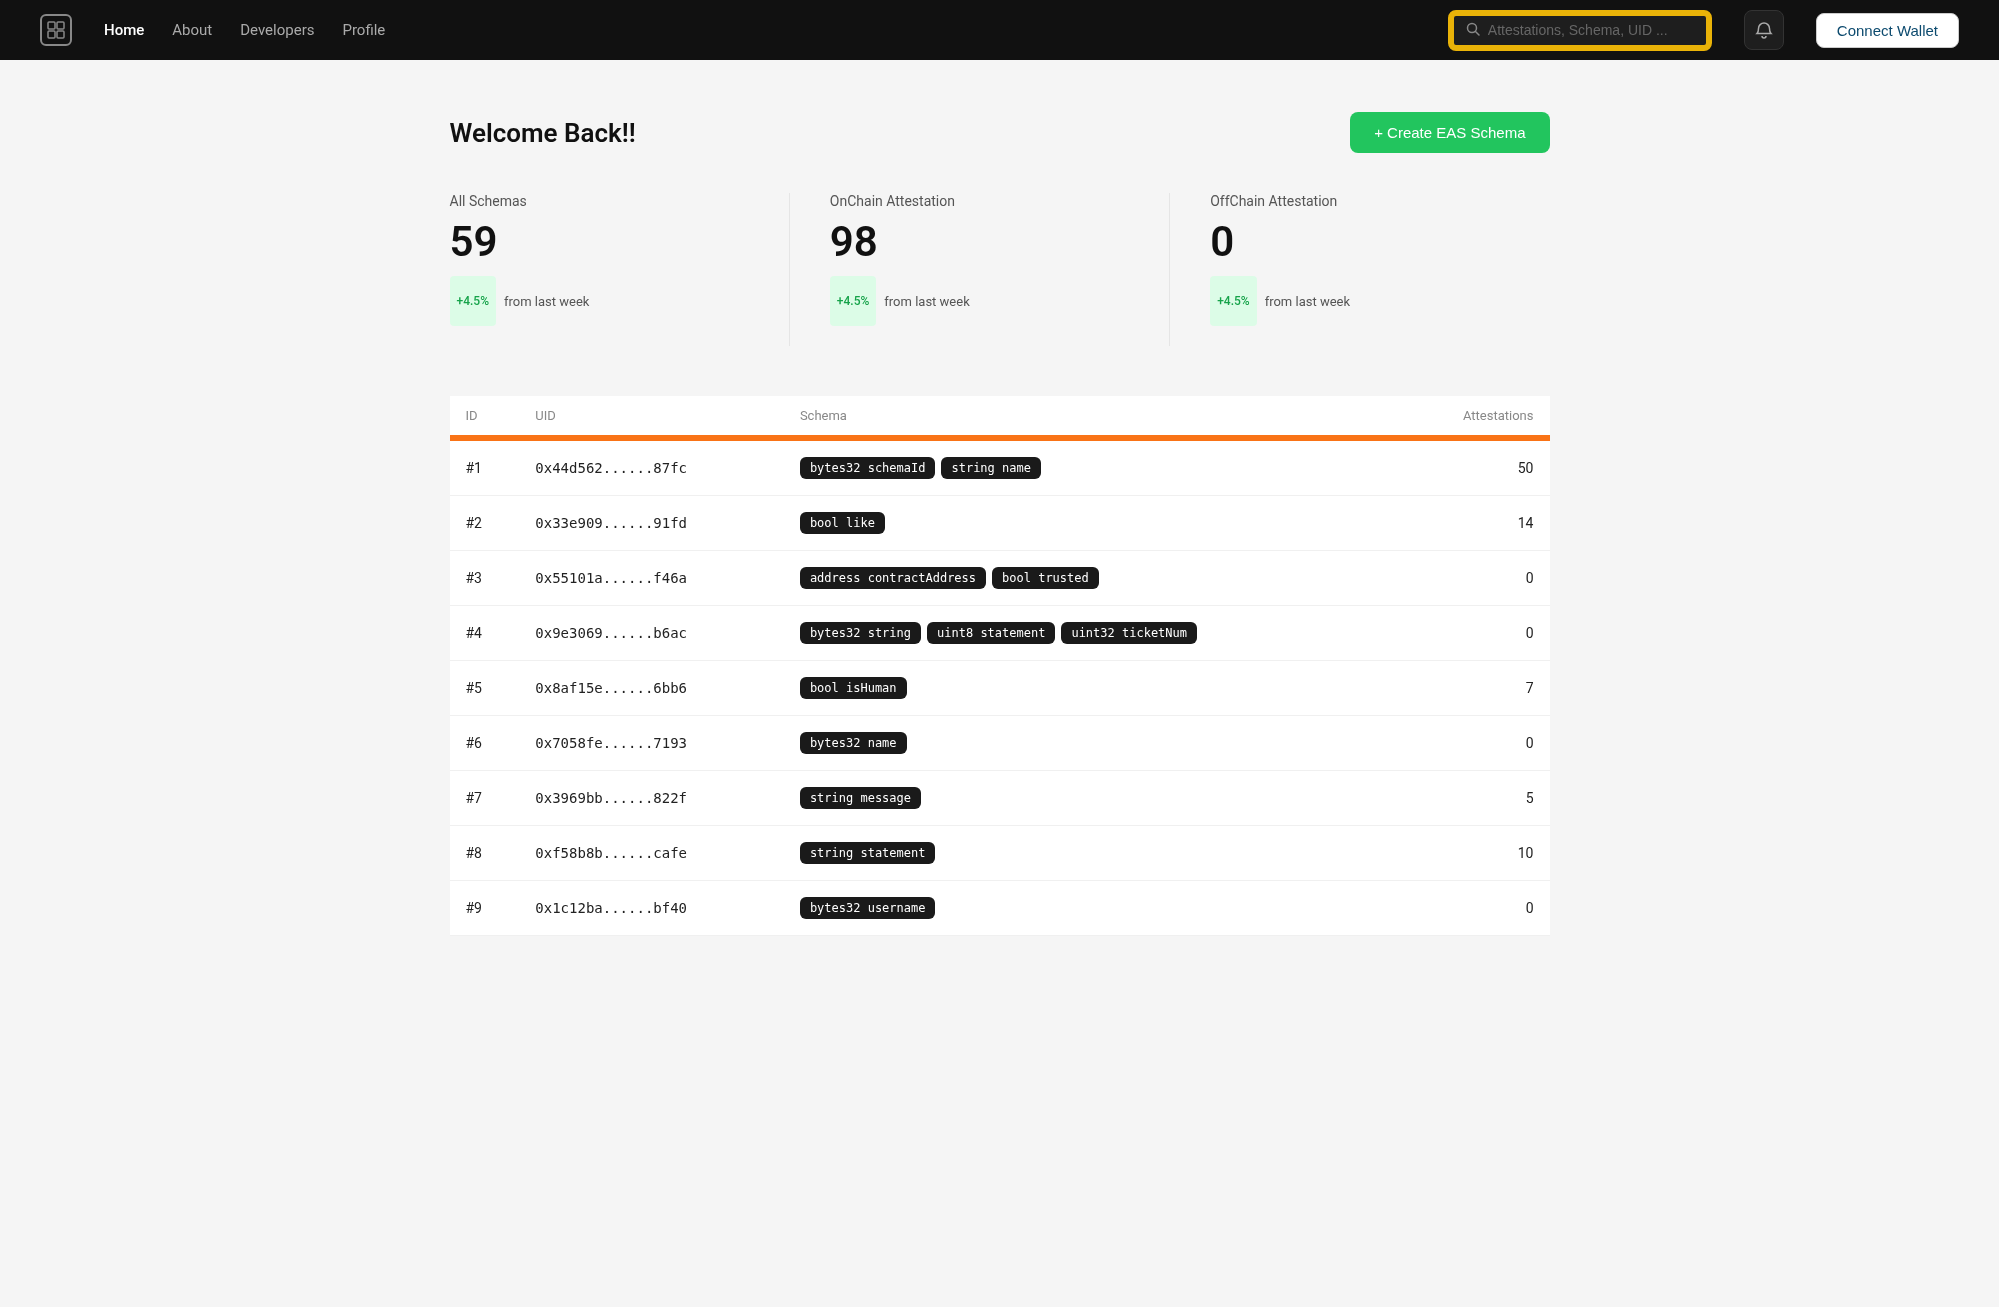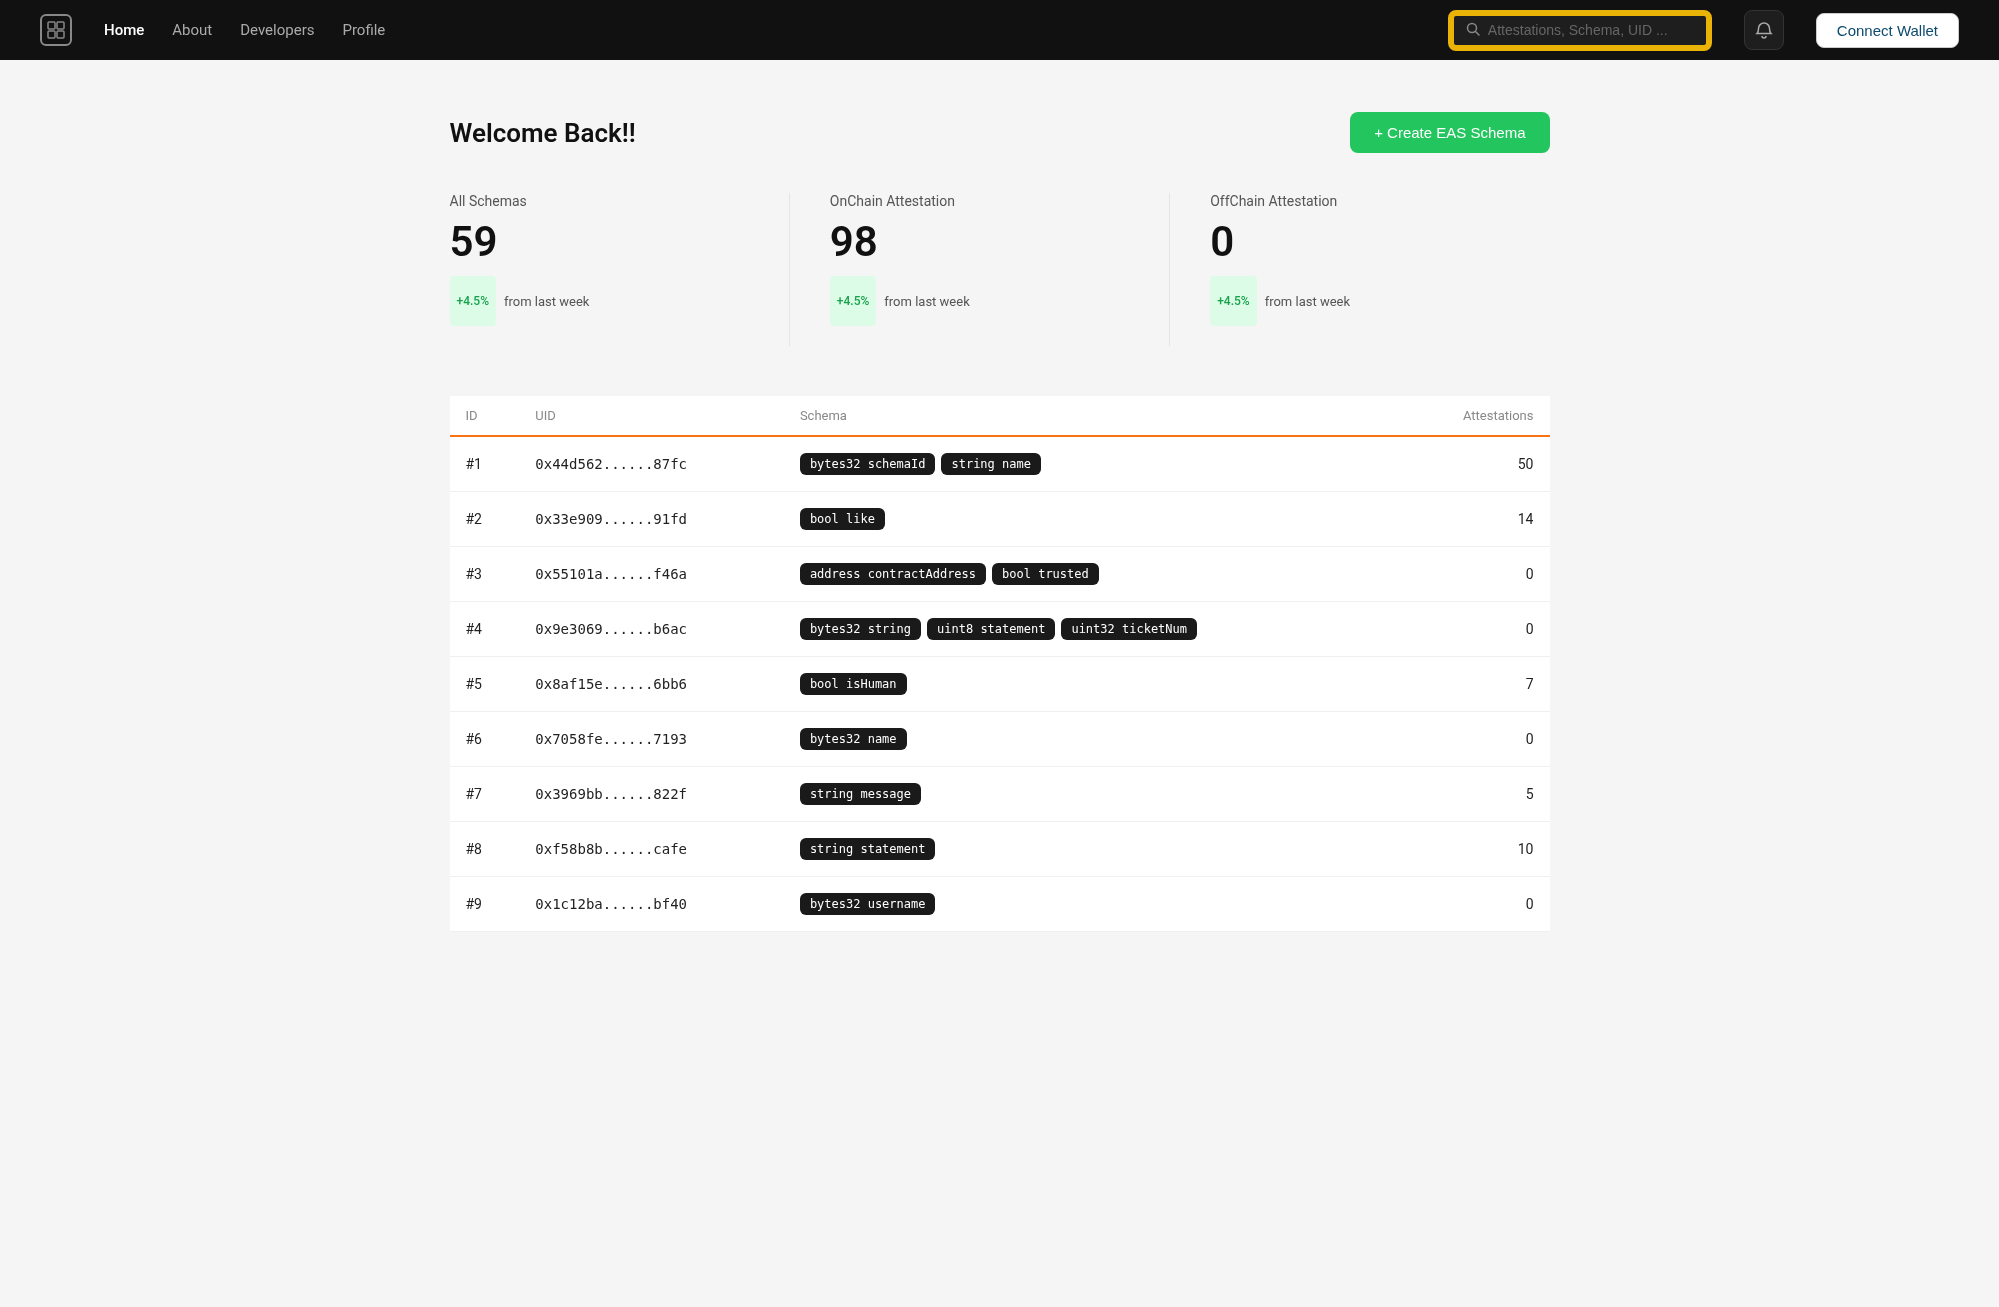--- a/index.html
+++ b/index.html
@@ -181,21 +181,21 @@
     .table {
       width: 100%;
       border-collapse: collapse;
     }
     .table th {
       text-align: left;
       font-size: 13px;
       color: #888;
       font-weight: 400;
       padding: 12px 16px;
-      border-bottom: 2px solid #f97316;
+      border-bottom: 6px solid #f97316;
     }
     .table th:last-child { text-align: right; }
     .table td {
       padding: 16px 16px;
       font-size: 14px;
       color: #222;
       border-bottom: 1px solid #f0f0f0;
       vertical-align: middle;
     }
     .table td:last-child { text-align: right; }

